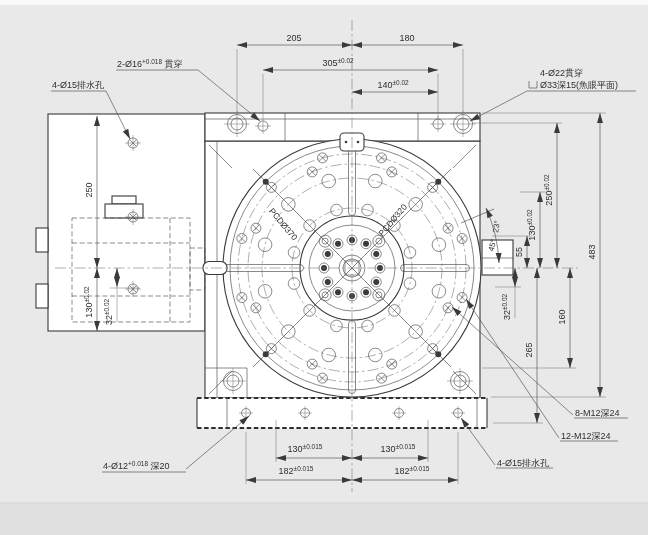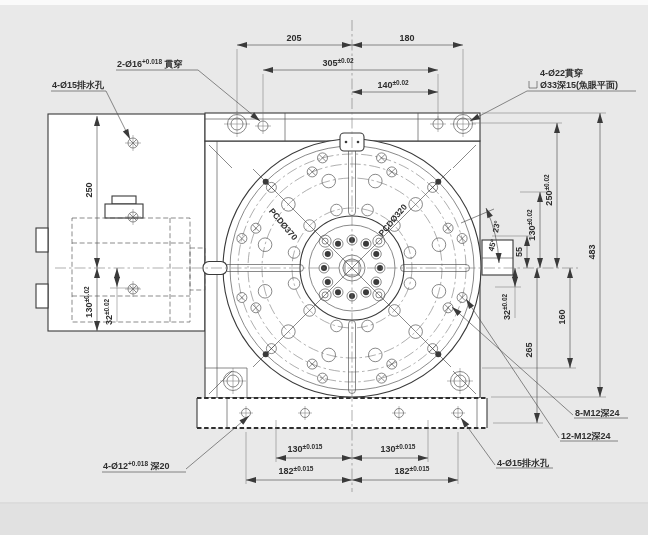--- a/index.html
+++ b/index.html
@@ -1,17 +1,17 @@
 <!DOCTYPE html>
 <html><head>
 <meta charset="utf-8">
 <style>
   html,body{margin:0;padding:0;background:#e9e9e9;}
   .stage{position:relative;width:648px;height:535px;background:#e9e9e9;overflow:hidden;
-         font-family:"Liberation Sans",sans-serif;font-weight:bold;}
+         font-family:"Liberation Sans",sans-serif;}
   svg{position:absolute;left:0;top:0;}
   svg text{fill:#2e2e2e;font-size:9px;font-family:"Liberation Sans",sans-serif;}
   .sup{font-size:6.5px;}
   .note{font-size:9px;}
   .ol {stroke:#3a3a3a;stroke-width:1.1;fill:none;}
   .olf{stroke:#3a3a3a;stroke-width:1.1;fill:#ffffff;}
   .tl {stroke:#4a4a4a;stroke-width:.65;fill:none;}
   .cl {stroke:#6f6f6f;stroke-width:.5;fill:none;}
   .ctr{stroke:#787878;stroke-width:.6;fill:none;stroke-dasharray:11 3 2.5 3;}
   .hid{stroke:#5a5a5a;stroke-width:.7;fill:none;stroke-dasharray:5 2.6;}

